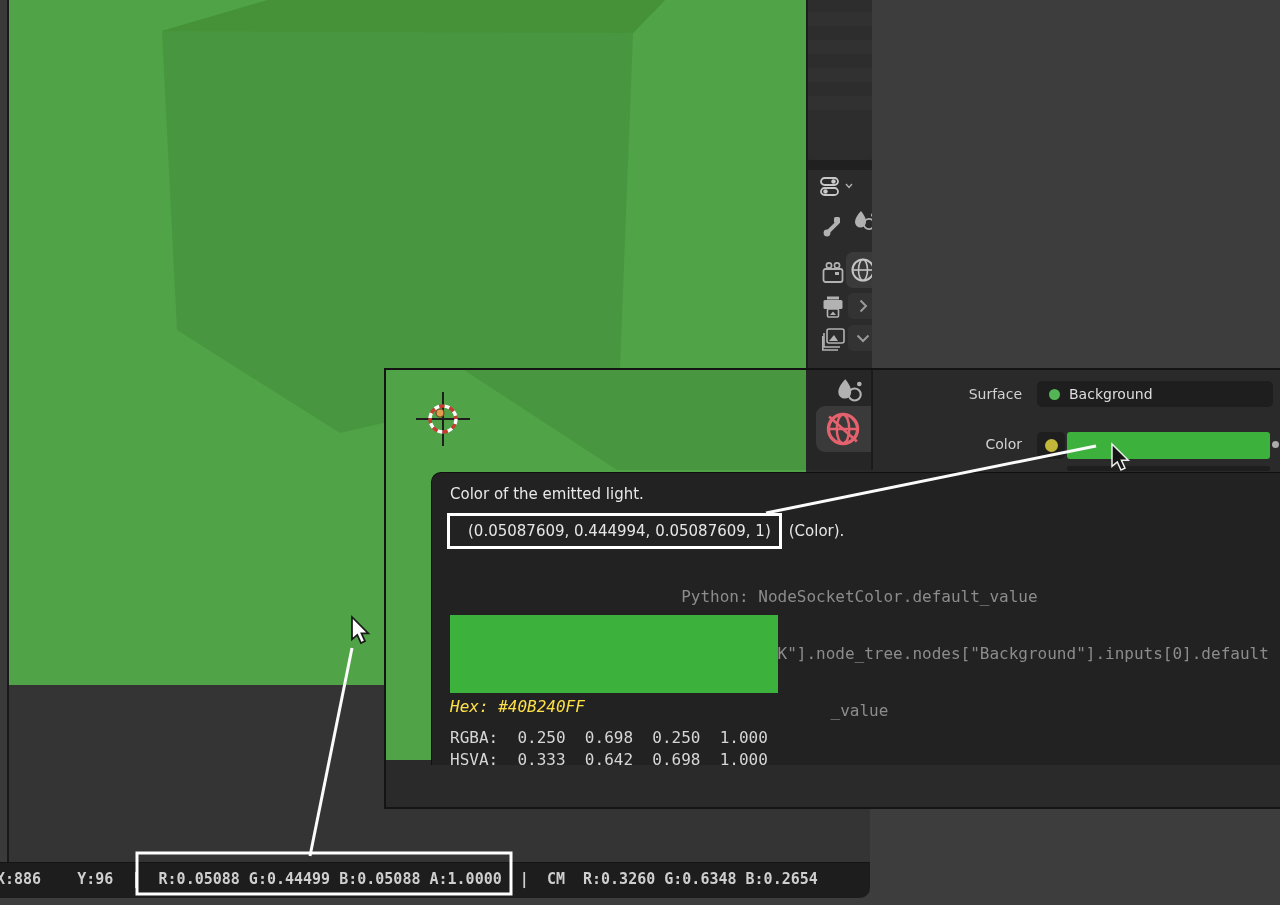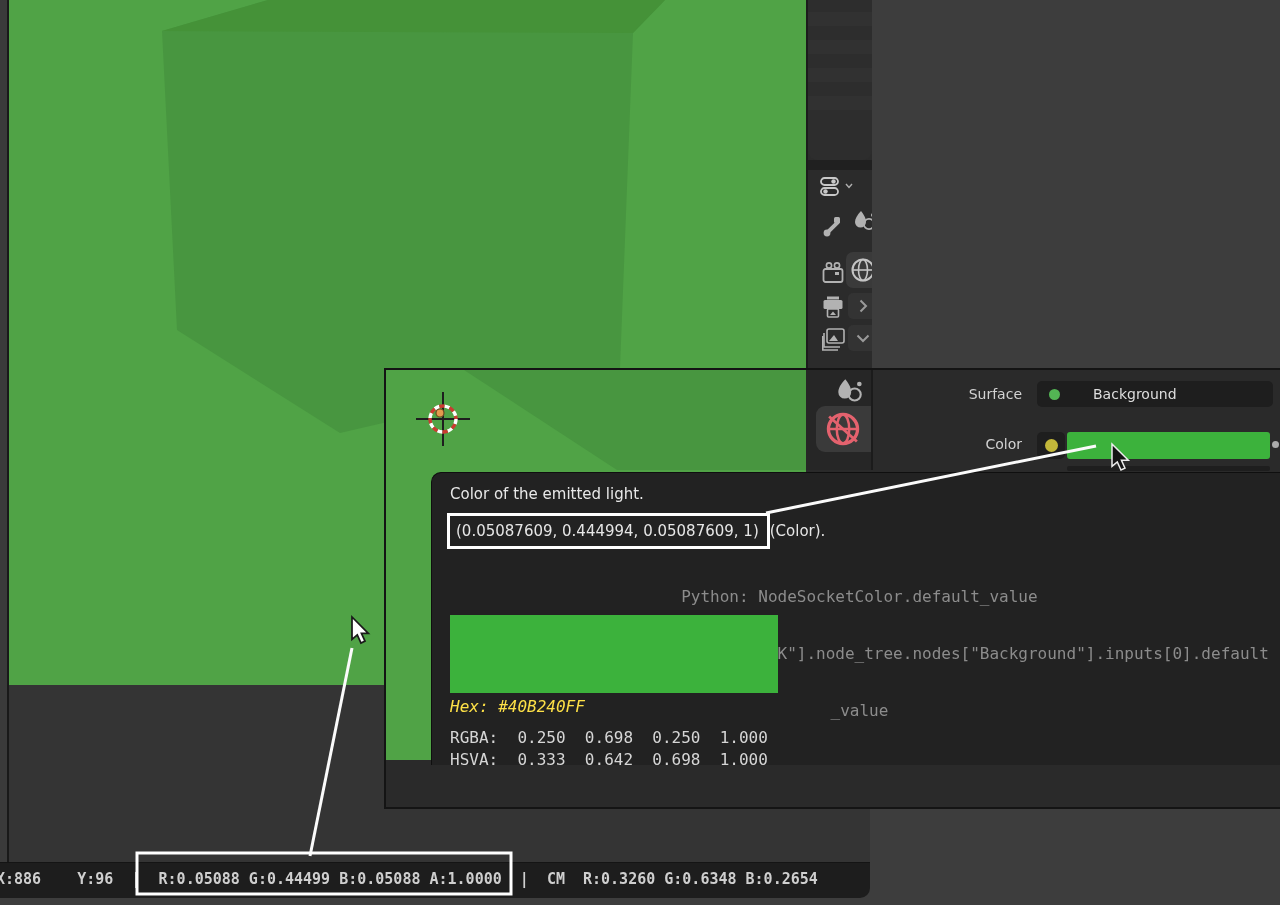--- a/index.html
+++ b/index.html
@@ -30,39 +30,39 @@
   
   #inset{left:384px;top:368px;width:896px;height:441px;box-sizing:border-box;
          border-left:2px solid #141414;border-top:2px solid #141414;border-bottom:2px solid #141414;
          background:#2a2a2a;overflow:hidden;}
   #inset-green{left:0;top:0;width:420px;height:390px;background:#50A346;}
   #inset-tabstrip{left:420px;top:0;width:65px;height:100px;background:#262626;border-right:2px solid #1b1b1b;}
   #inset-content{left:487px;top:0;width:407px;height:100px;background:#2a2a2a;}
   #inset-world-tab{left:430px;top:36px;width:55px;height:46px;background:#3a3a3a;border-radius:9px 0 0 9px;}
   .row-label{font-size:14px;color:#d2d2d2;text-align:right;width:78px;left:558px;}
   #surface-field{left:651px;top:11px;width:236px;height:26px;background:#1e1e1e;border-radius:5px;
-                 display:flex;align-items:center;gap:24px;}
+                 display:flex;align-items:center;}
   #surface-field .dot{width:11px;height:11px;border-radius:50%;background:#53B554;margin:0 9px 0 12px;}
   #surface-field .val{font-size:14px;color:#dedede;}
   #color-socket-btn{left:651px;top:62px;width:28px;height:27px;background:#1e1e1e;border-radius:5px;
                     display:flex;align-items:center;justify-content:center;}
   #color-socket-btn .dot{width:13px;height:13px;border-radius:50%;background:#C3B73A;}
   #color-swatch{left:681px;top:62px;width:203px;height:27px;background:#3CB23C;border-radius:3px;}
   #decorator-dot{left:886px;top:71px;width:7px;height:7px;border-radius:50%;background:#ababab;}
   #strength-sliver{left:681px;top:96px;width:203px;height:5px;background:#1e1e1e;border-radius:2px;}
   
   #tooltip{left:45px;top:102px;width:851px;height:292px;background:#222222;
            border-top:1px solid #0f0f0f;border-left:1px solid #0f0f0f;
            border-top-left-radius:10px;overflow:hidden;}
   #tt-desc{left:18px;top:12px;font-size:15px;color:#e8e8e8;}
   #tt-value-row{left:15px;top:40px;display:flex;align-items:center;}
   #tt-value-box{border:3px solid #ffffff;height:30px;display:flex;align-items:center;
-                padding:0 8px 0 6px;}
+                padding:0 8px 0 18px;}
   #tt-value-box span{font-size:15px;color:#e6e6e6;white-space:pre;}
-  #tt-value-type{font-size:15px;color:#e6e6e6;}
+  #tt-value-type{font-size:15px;color:#e6e6e6;margin-left:7px;}
   .mono{font-family:"DejaVu Sans Mono","Liberation Mono",monospace;white-space:pre;}
   #tt-python{left:18px;top:76px;font-size:16px;line-height:19px;color:#8c8c8c;text-align:center;}
   #tt-swatch{left:18px;top:142px;width:328px;height:78px;background:#3CB23C;}
   #tt-hex{left:18px;top:224px;font-size:16px;color:#fde047;font-style:italic;}
   #tt-rgba{left:18px;top:255px;font-size:16px;color:#d6d6d6;}
   #tt-hsva{left:18px;top:277px;font-size:16px;color:#d6d6d6;}
   svg{display:block;}
   #annotations{left:0;top:0;pointer-events:none;}
 </style>
 </head>

